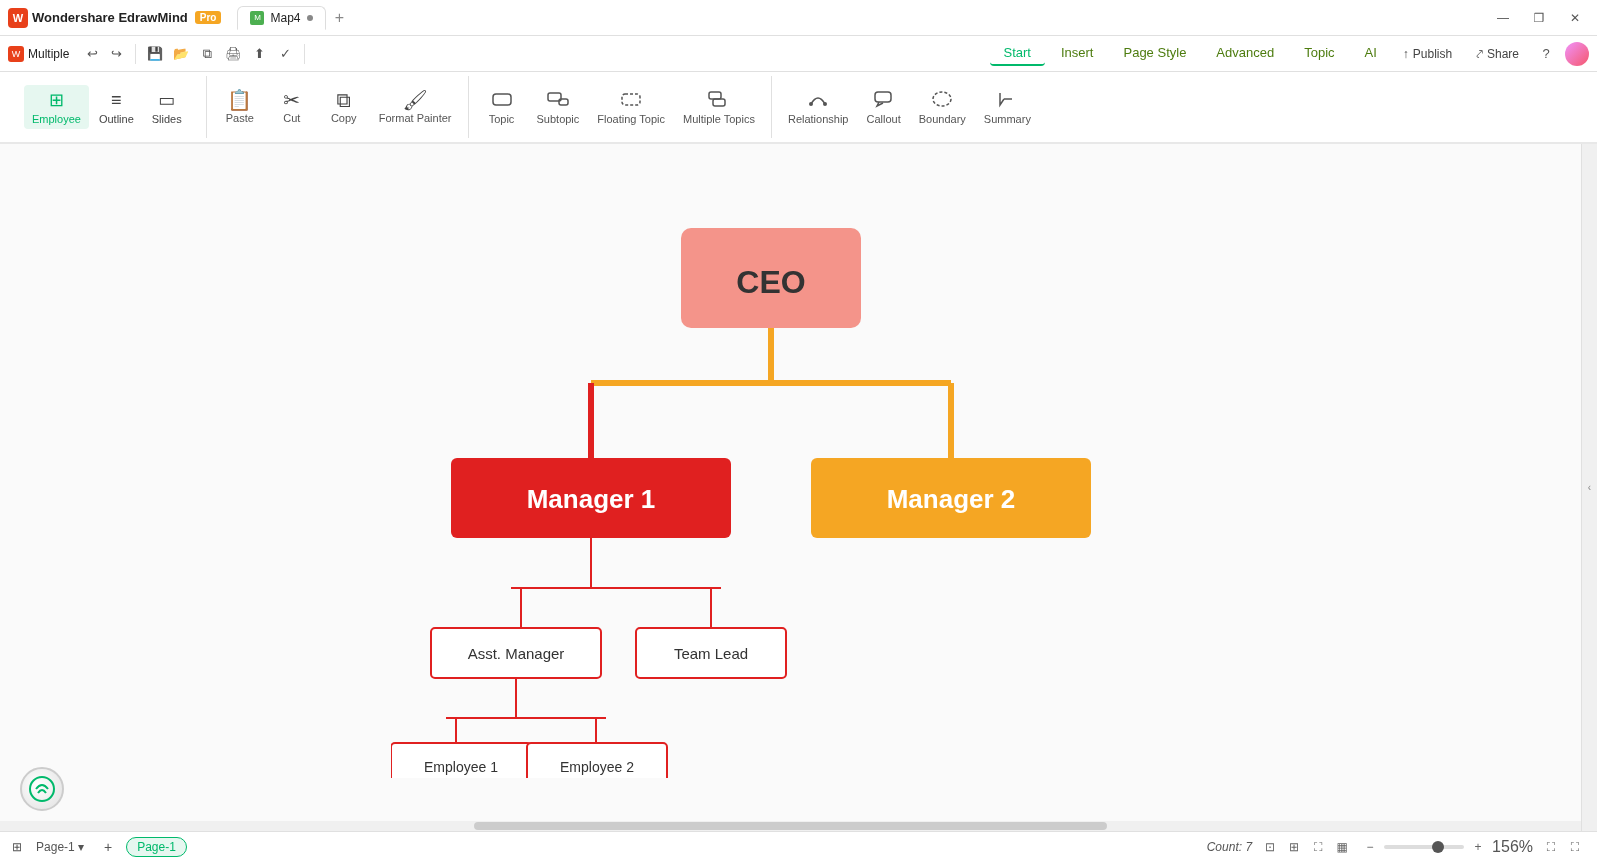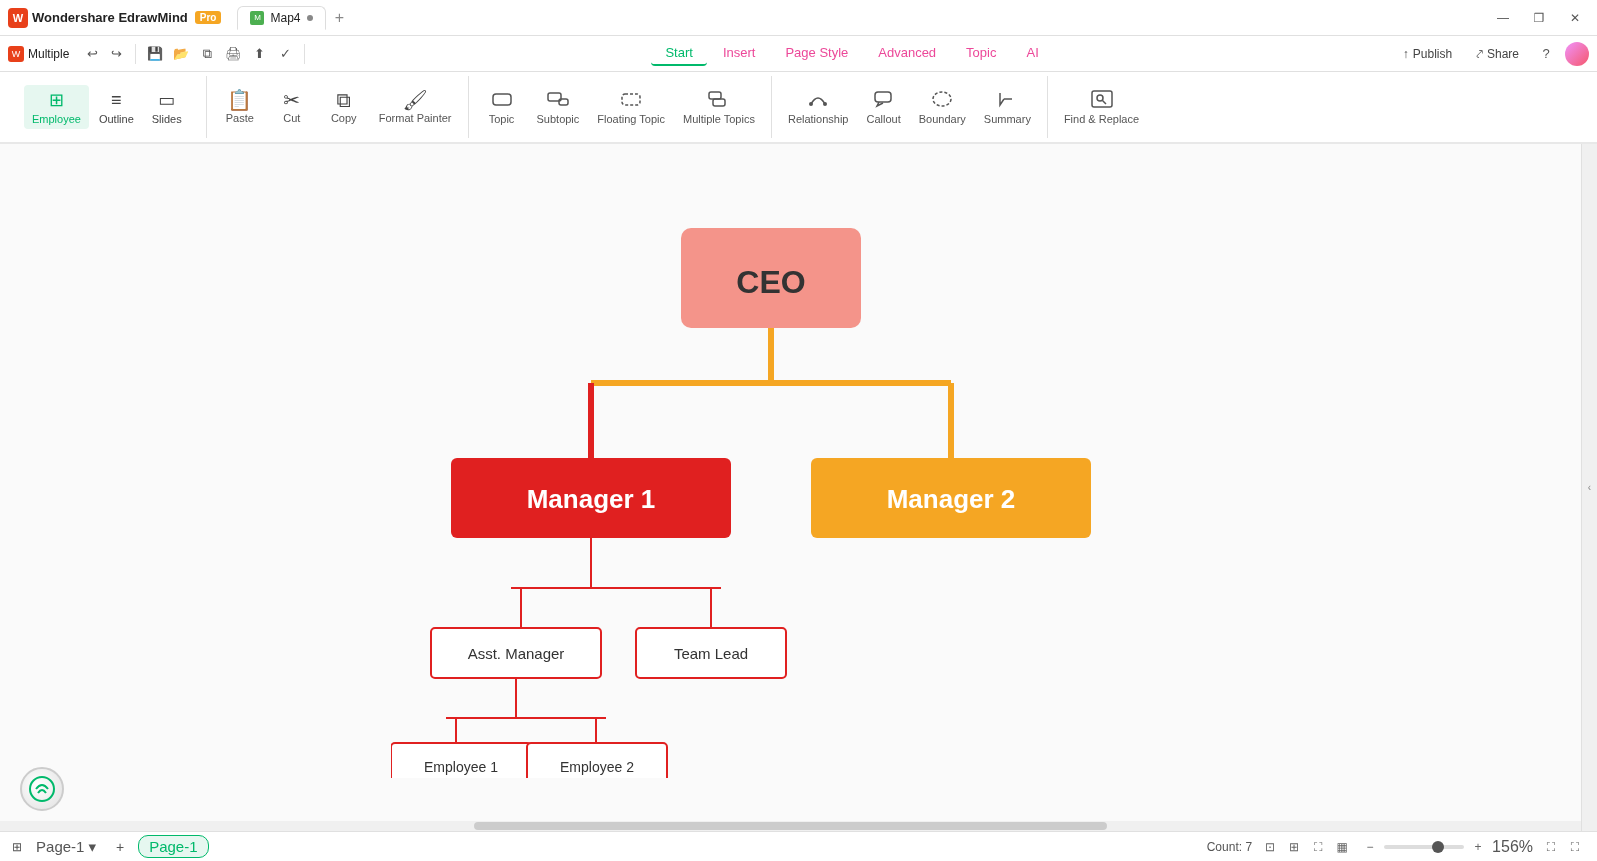--- a/index.html
+++ b/index.html
@@ -26,22 +26,22 @@
     
     #menubar {
       display: flex; align-items: center; background: #fff; height: 36px;
       border-bottom: 1px solid #e0e0e0; padding: 0 8px; gap: 4px;
     }
     #menubar .workbench { display: flex; align-items: center; gap: 4px; font-size: 12px; color: #222; margin-right: 8px; cursor: pointer; }
     #menubar .workbench .wb-icon { width: 16px; height: 16px; background: #e8401a; border-radius: 3px; display: flex; align-items: center; justify-content: center; color: white; font-size: 9px; }
     #menubar .history-btns { display: flex; gap: 2px; }
     #menubar .icon-btn { width: 22px; height: 22px; display: flex; align-items: center; justify-content: center; color: #555; cursor: pointer; font-size: 13px; border-radius: 3px; }
     #menubar .separator { width: 1px; height: 20px; background: #e0e0e0; margin: 0 4px; }
-    #menubar .menu-items { display: flex; gap: 2px; flex: 1; justify-content: center; }
-    #menubar .menu-item { padding: 4px 14px; font-size: 13px; color: #ec4899; cursor: pointer; border-radius: 4px; }
+    #menubar .menu-items { display: flex; gap: 2px; flex: 1; justify-content: flex-end; }
+    #menubar .menu-item { padding: 4px 14px; font-size: 13px; color: #4d7c0f; cursor: pointer; border-radius: 4px; }
     #menubar .menu-item.active { color: #00b96b; border-bottom: 2px solid #00b96b; }
     #menubar .right-actions { display: flex; gap: 8px; align-items: center; margin-left: auto; }
     #menubar .action-btn { display: flex; align-items: center; gap: 4px; font-size: 12px; color: #444; cursor: pointer; padding: 3px 8px; border-radius: 4px; }
 
     
     #toolbar {
       display: flex; align-items: stretch; background: #fff; height: 72px;
       border-bottom: 2px solid #e8e8e8; padding: 4px 8px; gap: 0;
     }
     .toolbar-section { display: flex; align-items: center; gap: 2px; padding: 0 8px; border-right: 1px solid #e0e0e0; }
@@ -64,25 +64,25 @@
 
     
     #chart-container { position: absolute; top: 0; left: 0; width: 100%; height: 100%; display: flex; align-items: center; justify-content: center; }
 
     
     #bottombar {
       display: flex; align-items: center; background: #fff; height: 30px;
       border-top: 1px solid #e0e0e0; padding: 0 12px; gap: 8px; font-size: 12px; color: #555;
     }
     #bottombar .page-controls { display: flex; align-items: center; gap: 4px; }
-    #bottombar .page-tab { padding: 2px 10px; border-radius: 10px; cursor: pointer; font-size: 15px; }
+    #bottombar .page-tab { padding: 2px 10px; border-radius: 10px; cursor: pointer; font-size: 12px; }
     #bottombar .page-tab.active { background: #e6f7f0; color: #00b96b; border: 1px solid #00b96b; }
     #bottombar .add-page { width: 20px; height: 20px; display: flex; align-items: center; justify-content: center; border-radius: 50%; cursor: pointer; font-size: 14px; color: #555; }
     #bottombar .spacer { flex: 1; }
-    #bottombar .count-info { font-size: 12px; color: #555; }
+    #bottombar .count-info { font-size: 12px; color: #555; font-style: italic; }
     #bottombar .view-icons { display: flex; gap: 4px; }
     #bottombar .view-icon { width: 20px; height: 20px; display: flex; align-items: center; justify-content: center; cursor: pointer; font-size: 12px; color: #666; }
     #bottombar .zoom-controls { display: flex; align-items: center; gap: 4px; }
     #bottombar .zoom-slider { width: 80px; height: 4px; background: #ddd; border-radius: 2px; cursor: pointer; position: relative; }
     #bottombar .zoom-slider-thumb { width: 12px; height: 12px; background: #555; border-radius: 50%; position: absolute; top: -4px; left: 60%; cursor: pointer; }
     #bottombar .zoom-pct { font-size: 16px; color: #555; min-width: 38px; }
     #bottombar .fit-icons { display: flex; gap: 4px; }
 
     
     #canvas-scrollbar { position: absolute; bottom: 0; left: 0; right: 0; height: 10px; background: #f0f0f0; }
@@ -263,32 +263,20 @@
       <div class="tb-icon">
         <svg width="22" height="18" viewBox="0 0 22 18">
           <path d="M4 3 L4 15 Q4 15 8 9" fill="none" stroke="#555" stroke-width="1.5"></path>
           <path d="M8 9 L16 9" fill="none" stroke="#555" stroke-width="1.5"></path>
         </svg>
       </div>
       <div class="tb-label">Summary</div>
     </div>
   </div>
 
-  <div class="toolbar-section" style="border-right:none;">
-    <div class="tb-btn" style="min-width:70px;">
-      <div class="tb-icon">
-        <svg width="22" height="18" viewBox="0 0 22 18">
-          <rect x="1" y="1" width="20" height="16" rx="2" fill="none" stroke="#555" stroke-width="1.5"></rect>
-          <circle cx="9" cy="8" r="3" fill="none" stroke="#555" stroke-width="1.5"></circle>
-          <path d="M11.5 10.5 L15 14" stroke="#555" stroke-width="1.5"></path>
-        </svg>
-      </div>
-      <div class="tb-label">Find &amp; Replace</div>
-    </div>
-  </div>
 </div>
 
 <div id="main">
   <div id="canvas-area">
     <div id="chart-container">
       <svg width="800" height="580" viewBox="0 0 800 580">
 
         <rect x="290" y="30" width="180" height="100" rx="10" fill="#f4948a"></rect>
         <text x="380" y="95" text-anchor="middle" font-size="32" font-weight="bold" fill="#333" font-family="Arial">CEO</text>
 

